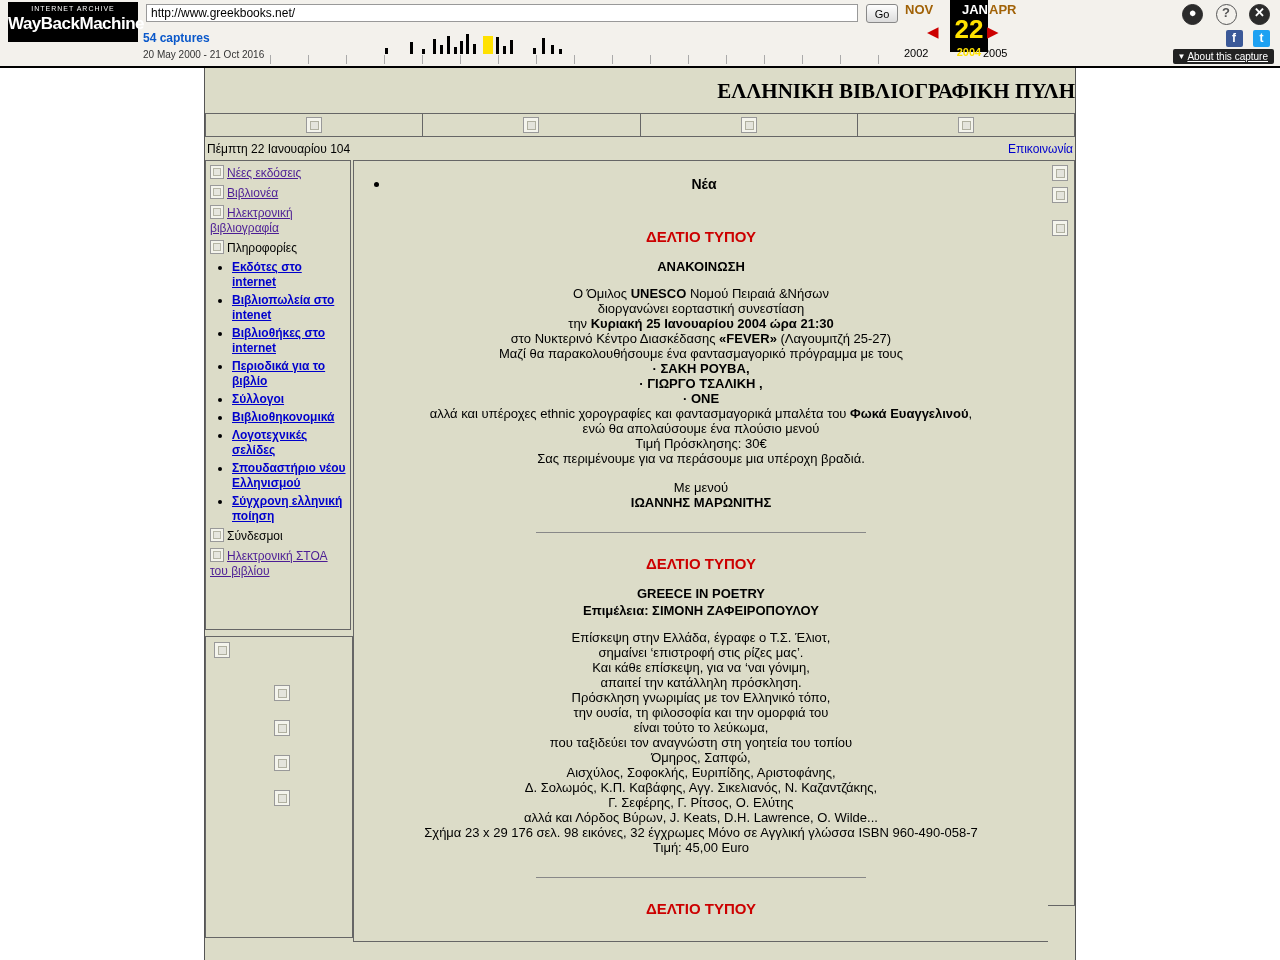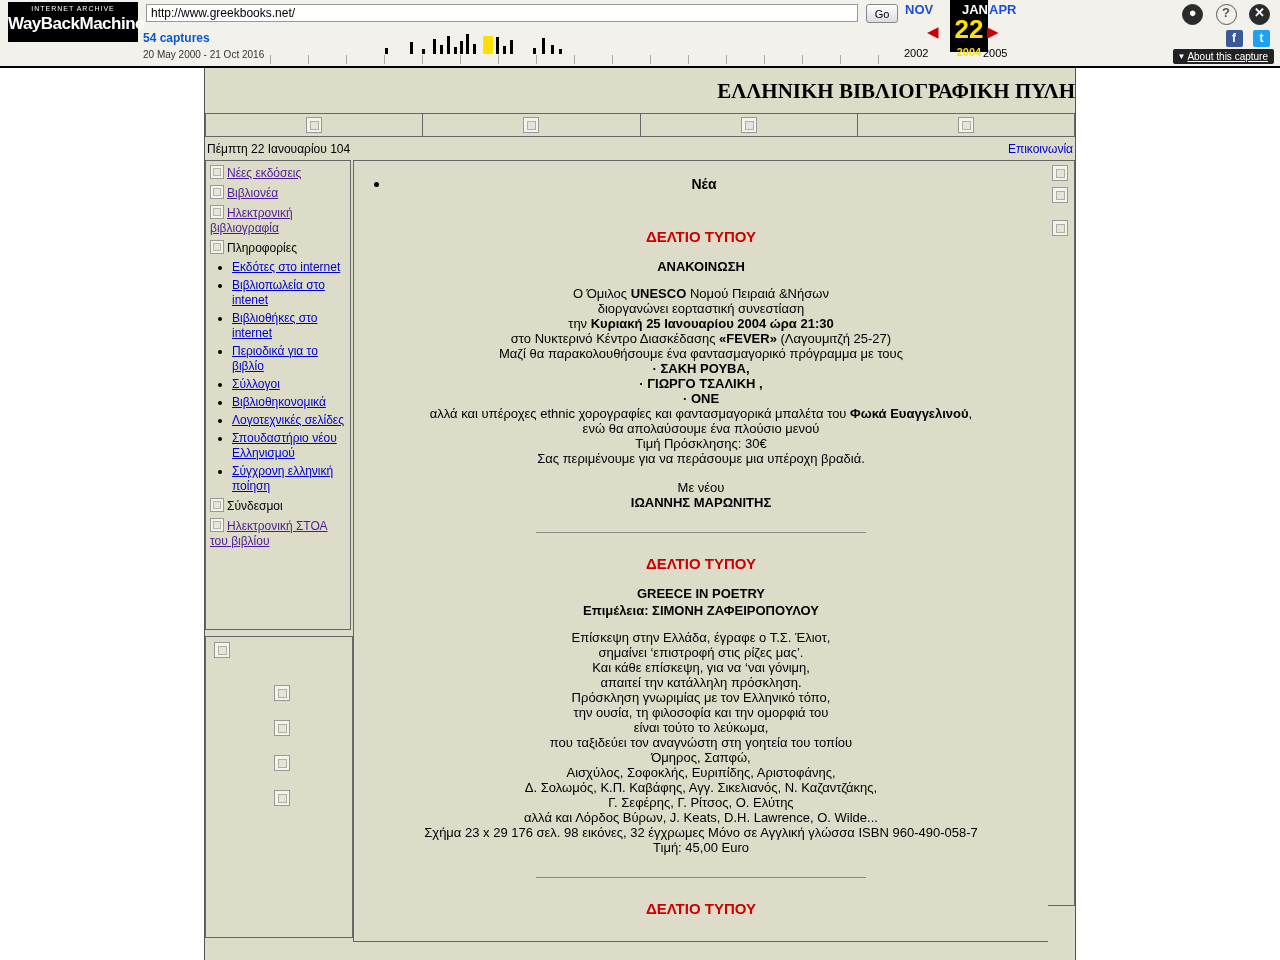--- a/index.html
+++ b/index.html
@@ -105,21 +105,21 @@
     width: 10px; height: 18px;
     background: #ffe100;
   }
 
   
   #wm-datenav { position: absolute; left: 905px; top: 0px; width: 230px; height: 66px; }
   .mo {
     position: absolute;
     font-size: 13px;
     font-weight: bold;
-    color: #1d4ed8;
+    color: #a16207;
     top: 2px;
   }
   #mo-prev { left: 0px; }
   #mo-cur  { left: 57px; color: #fff; }
   #mo-next { left: 84px; }
   #cur-box {
     position: absolute;
     left: 45px; top: 0px;
     width: 38px; height: 52px;
     background: #000;
@@ -319,21 +319,21 @@
     background: #e6e6de;
   }
   .nav-item a { color: #4c1d95; text-decoration: underline; cursor: pointer; }
   .nav-item.plain a, .nav-item.plain { color: #000; text-decoration: none; }
   .sub-list {
     list-style: disc;
     margin: 2px 0 4px 0;
     padding-left: 22px;
   }
   .sub-list li { font-size: 12px; line-height: 15px; margin-bottom: 3px; }
-  .sub-list li a { color: #0000cc; text-decoration: underline; cursor: pointer; }
+  .sub-list li a { color: #0000cc; text-decoration: underline; cursor: pointer; font-weight: bold; }
 
   #leftcol { width: 148px; }
   #leftextra {
     margin-top: 6px;
     border: 1px solid #666;
     height: 300px;
     position: relative;
     background: #dcdcc8;
   }
   #leftextra .bi1 { position: absolute; left: 8px; top: 5px; }
@@ -584,21 +584,21 @@
           <div style="font-weight:bold;">· ΣΑΚΗ ΡΟΥΒΑ,</div>
           <div style="font-weight:bold;">· ΓΙΩΡΓΟ ΤΣΑΛΙΚΗ ,</div>
           <div style="font-weight:bold;">· ONE</div>
           <div>
             <span>αλλά και υπέροχες ethnic χορογραφίες και φαντασμαγορικά μπαλέτα του </span><b>Φωκά Ευαγγελινού</b><span>,</span>
           </div>
           <div>ενώ θα απολαύσουμε ένα πλούσιο μενού</div>
           <div>Τιμή Πρόσκλησης: 30€</div>
           <div>Σας περιμένουμε για να περάσουμε μια υπέροχη βραδιά.</div>
           <div style="height:14px;"></div>
-          <div>Με νέου</div>
+          <div>Με μενού</div>
           <div style="font-weight:bold;">ΙΩΑΝΝΗΣ ΜΑΡΩΝΙΤΗΣ</div>
         </div>
 
         <hr class="sep">
 
         <div class="press-title" style="margin-top:0;">ΔΕΛΤΙΟ ΤΥΠΟΥ</div>
         <div class="sub-title" style="margin-bottom:2px;">GREECE IN POETRY</div>
         <div class="sub-title">Επιμέλεια: ΣΙΜΟΝΗ ΖΑΦΕΙΡΟΠΟΥΛΟΥ</div>
         <div class="body-center">
           <div>Επίσκεψη στην Ελλάδα, έγραφε ο Τ.Σ. Έλιοτ,</div>

